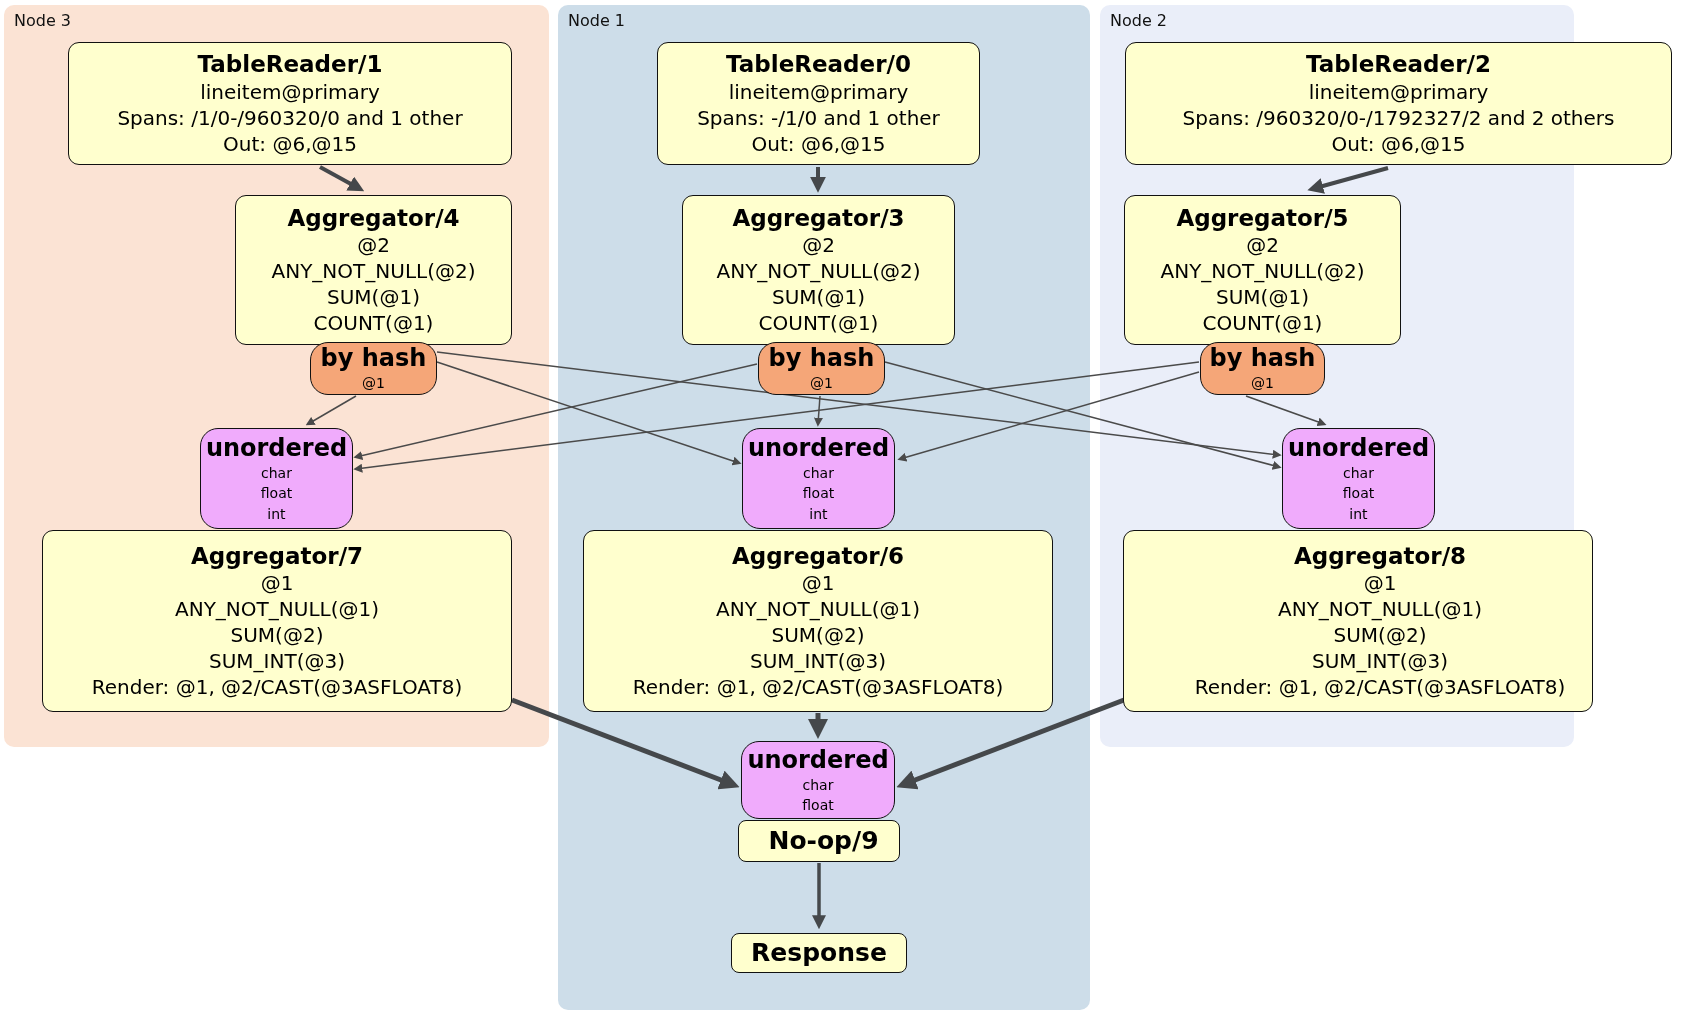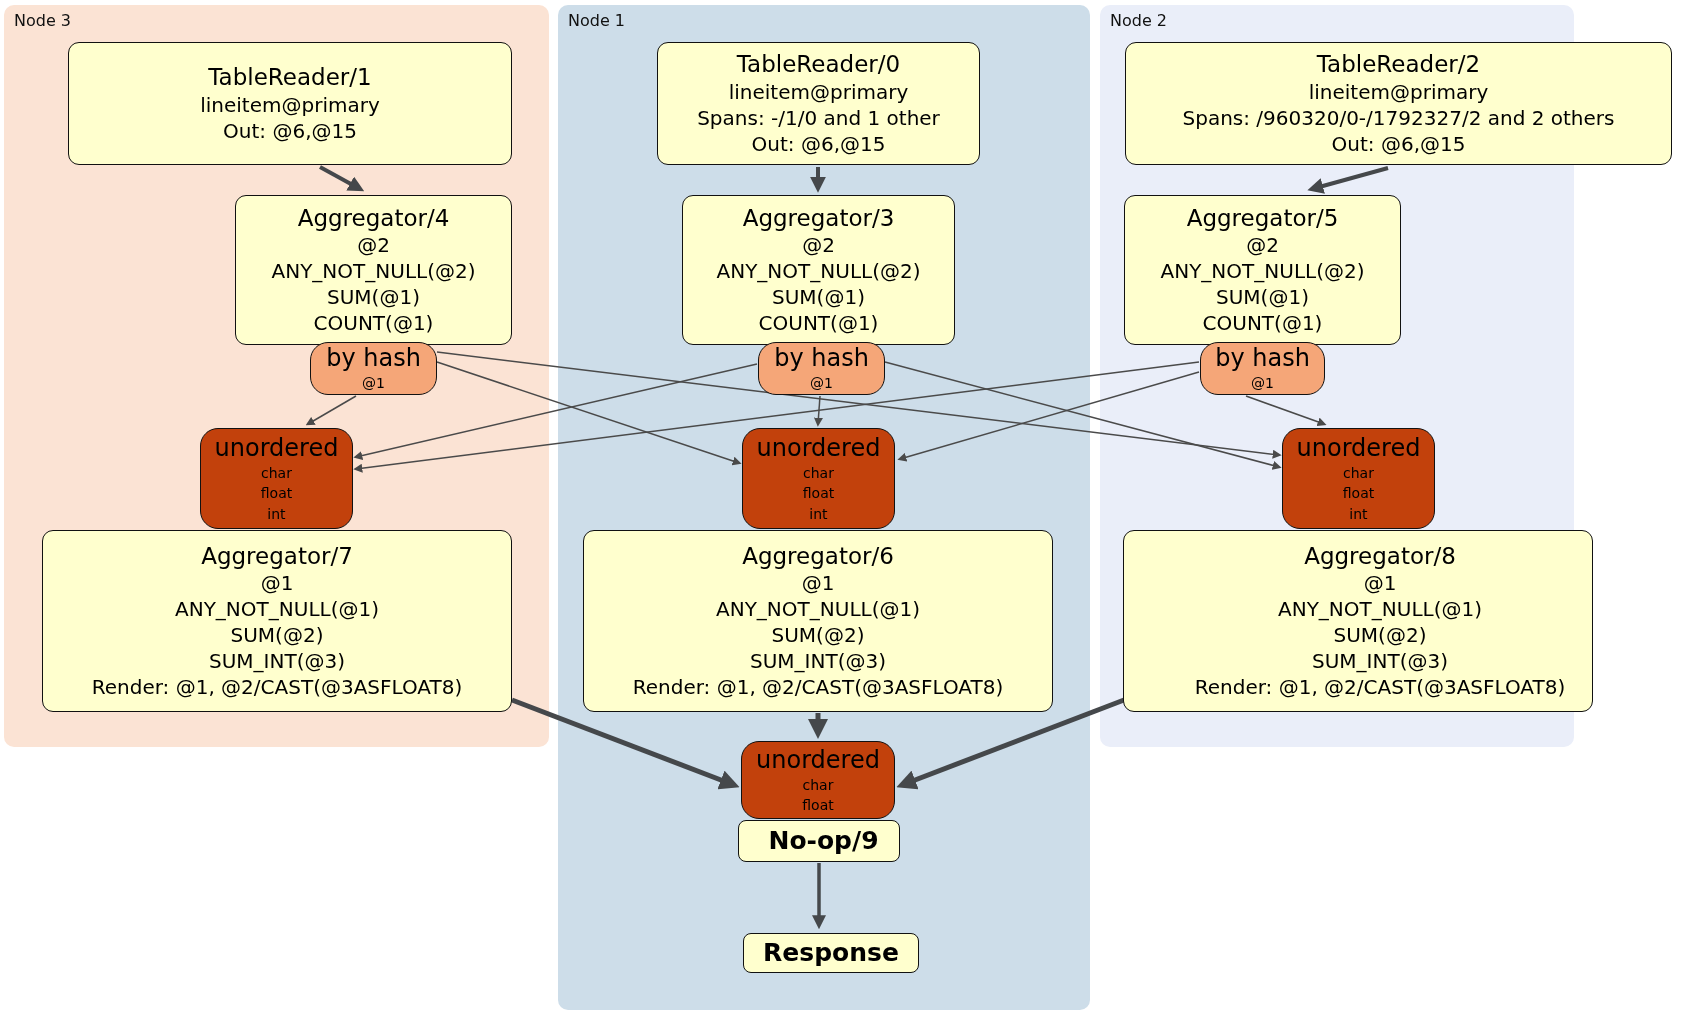--- a/index.html
+++ b/index.html
@@ -9,23 +9,23 @@
   .region{position:absolute;border-radius:10px;z-index:0;}
   .region-label{position:absolute;top:6px;left:10px;font-size:16px;color:#111;}
 
   #edges{position:absolute;left:0;top:0;z-index:1;pointer-events:none;}
 
   .box{position:absolute;box-sizing:border-box;border:1.6px solid #111;
        display:flex;flex-direction:column;align-items:center;justify-content:center;
        text-align:center;z-index:2;}
   .yellow{background:#ffffce;border-radius:11px;}
   .router{background:#f5a678;border-radius:18px;z-index:3;}
-  .sync{background:#c2410c;border-radius:18px;z-index:3;}
+  .sync{background:#f0abfc;border-radius:18px;z-index:3;}
 
-  .t{font-weight:normal;font-size:23px;line-height:1.25;white-space:nowrap;}
+  .t{font-weight:bold;font-size:23px;line-height:1.25;white-space:nowrap;}
   .l{font-size:20px;line-height:1.3;white-space:nowrap;}
   .router .t,.sync .t{font-size:24px;line-height:1.25;}
   .router .l,.sync .l{font-size:14px;line-height:1.45;}
   .big{font-weight:bold;font-size:25px;line-height:1.1;white-space:nowrap;}
 </style>
 </head>
 <body>
 
 <div id="canvas">
 
@@ -66,20 +66,21 @@
     <line x1="512" y1="700" x2="734" y2="785" stroke="#45484b" stroke-width="5" marker-end="url(#ah-thick)"></line>
     <line x1="818" y1="713" x2="818" y2="733" stroke="#45484b" stroke-width="5" marker-end="url(#ah-thick)"></line>
     <line x1="1124" y1="700" x2="902" y2="785" stroke="#45484b" stroke-width="5" marker-end="url(#ah-thick)"></line>
 
     <line x1="819" y1="863" x2="819" y2="925" stroke="#45484b" stroke-width="3.5" marker-end="url(#ah-thick)"></line>
   </svg>
 
   <div class="box yellow" style="left:68px;top:42px;width:444px;height:123px;">
     <div class="t">TableReader/1</div>
     <div class="l">lineitem@primary</div>
+    <div class="l">Spans: /1/0-/960320/0 and 1 other</div>
     <div class="l">Out: @6,@15</div>
   </div>
   <div class="box yellow" style="left:657px;top:42px;width:323px;height:123px;">
     <div class="t">TableReader/0</div>
     <div class="l">lineitem@primary</div>
     <div class="l">Spans: -/1/0 and 1 other</div>
     <div class="l">Out: @6,@15</div>
   </div>
   <div class="box yellow" style="left:1125px;top:42px;width:547px;height:123px;">
     <div class="t">TableReader/2</div>
@@ -170,17 +171,17 @@
   <div class="box sync" style="left:741px;top:741px;width:154px;height:78px;">
     <div class="t">unordered</div>
     <div class="l">char</div>
     <div class="l">float</div>
   </div>
 
   <div class="box yellow" style="left:738px;top:820px;width:162px;height:42px;border-radius:8px;padding-left:9px;">
     <div class="big">No-op/9</div>
   </div>
 
-  <div class="box yellow" style="left:731px;top:933px;width:176px;height:40px;border-radius:8px;margin-left:12px;">
+  <div class="box yellow" style="left:731px;top:933px;width:176px;height:40px;border-radius:8px;">
     <div class="big">Response</div>
   </div>
 
 </div>
 
 </body></html>

